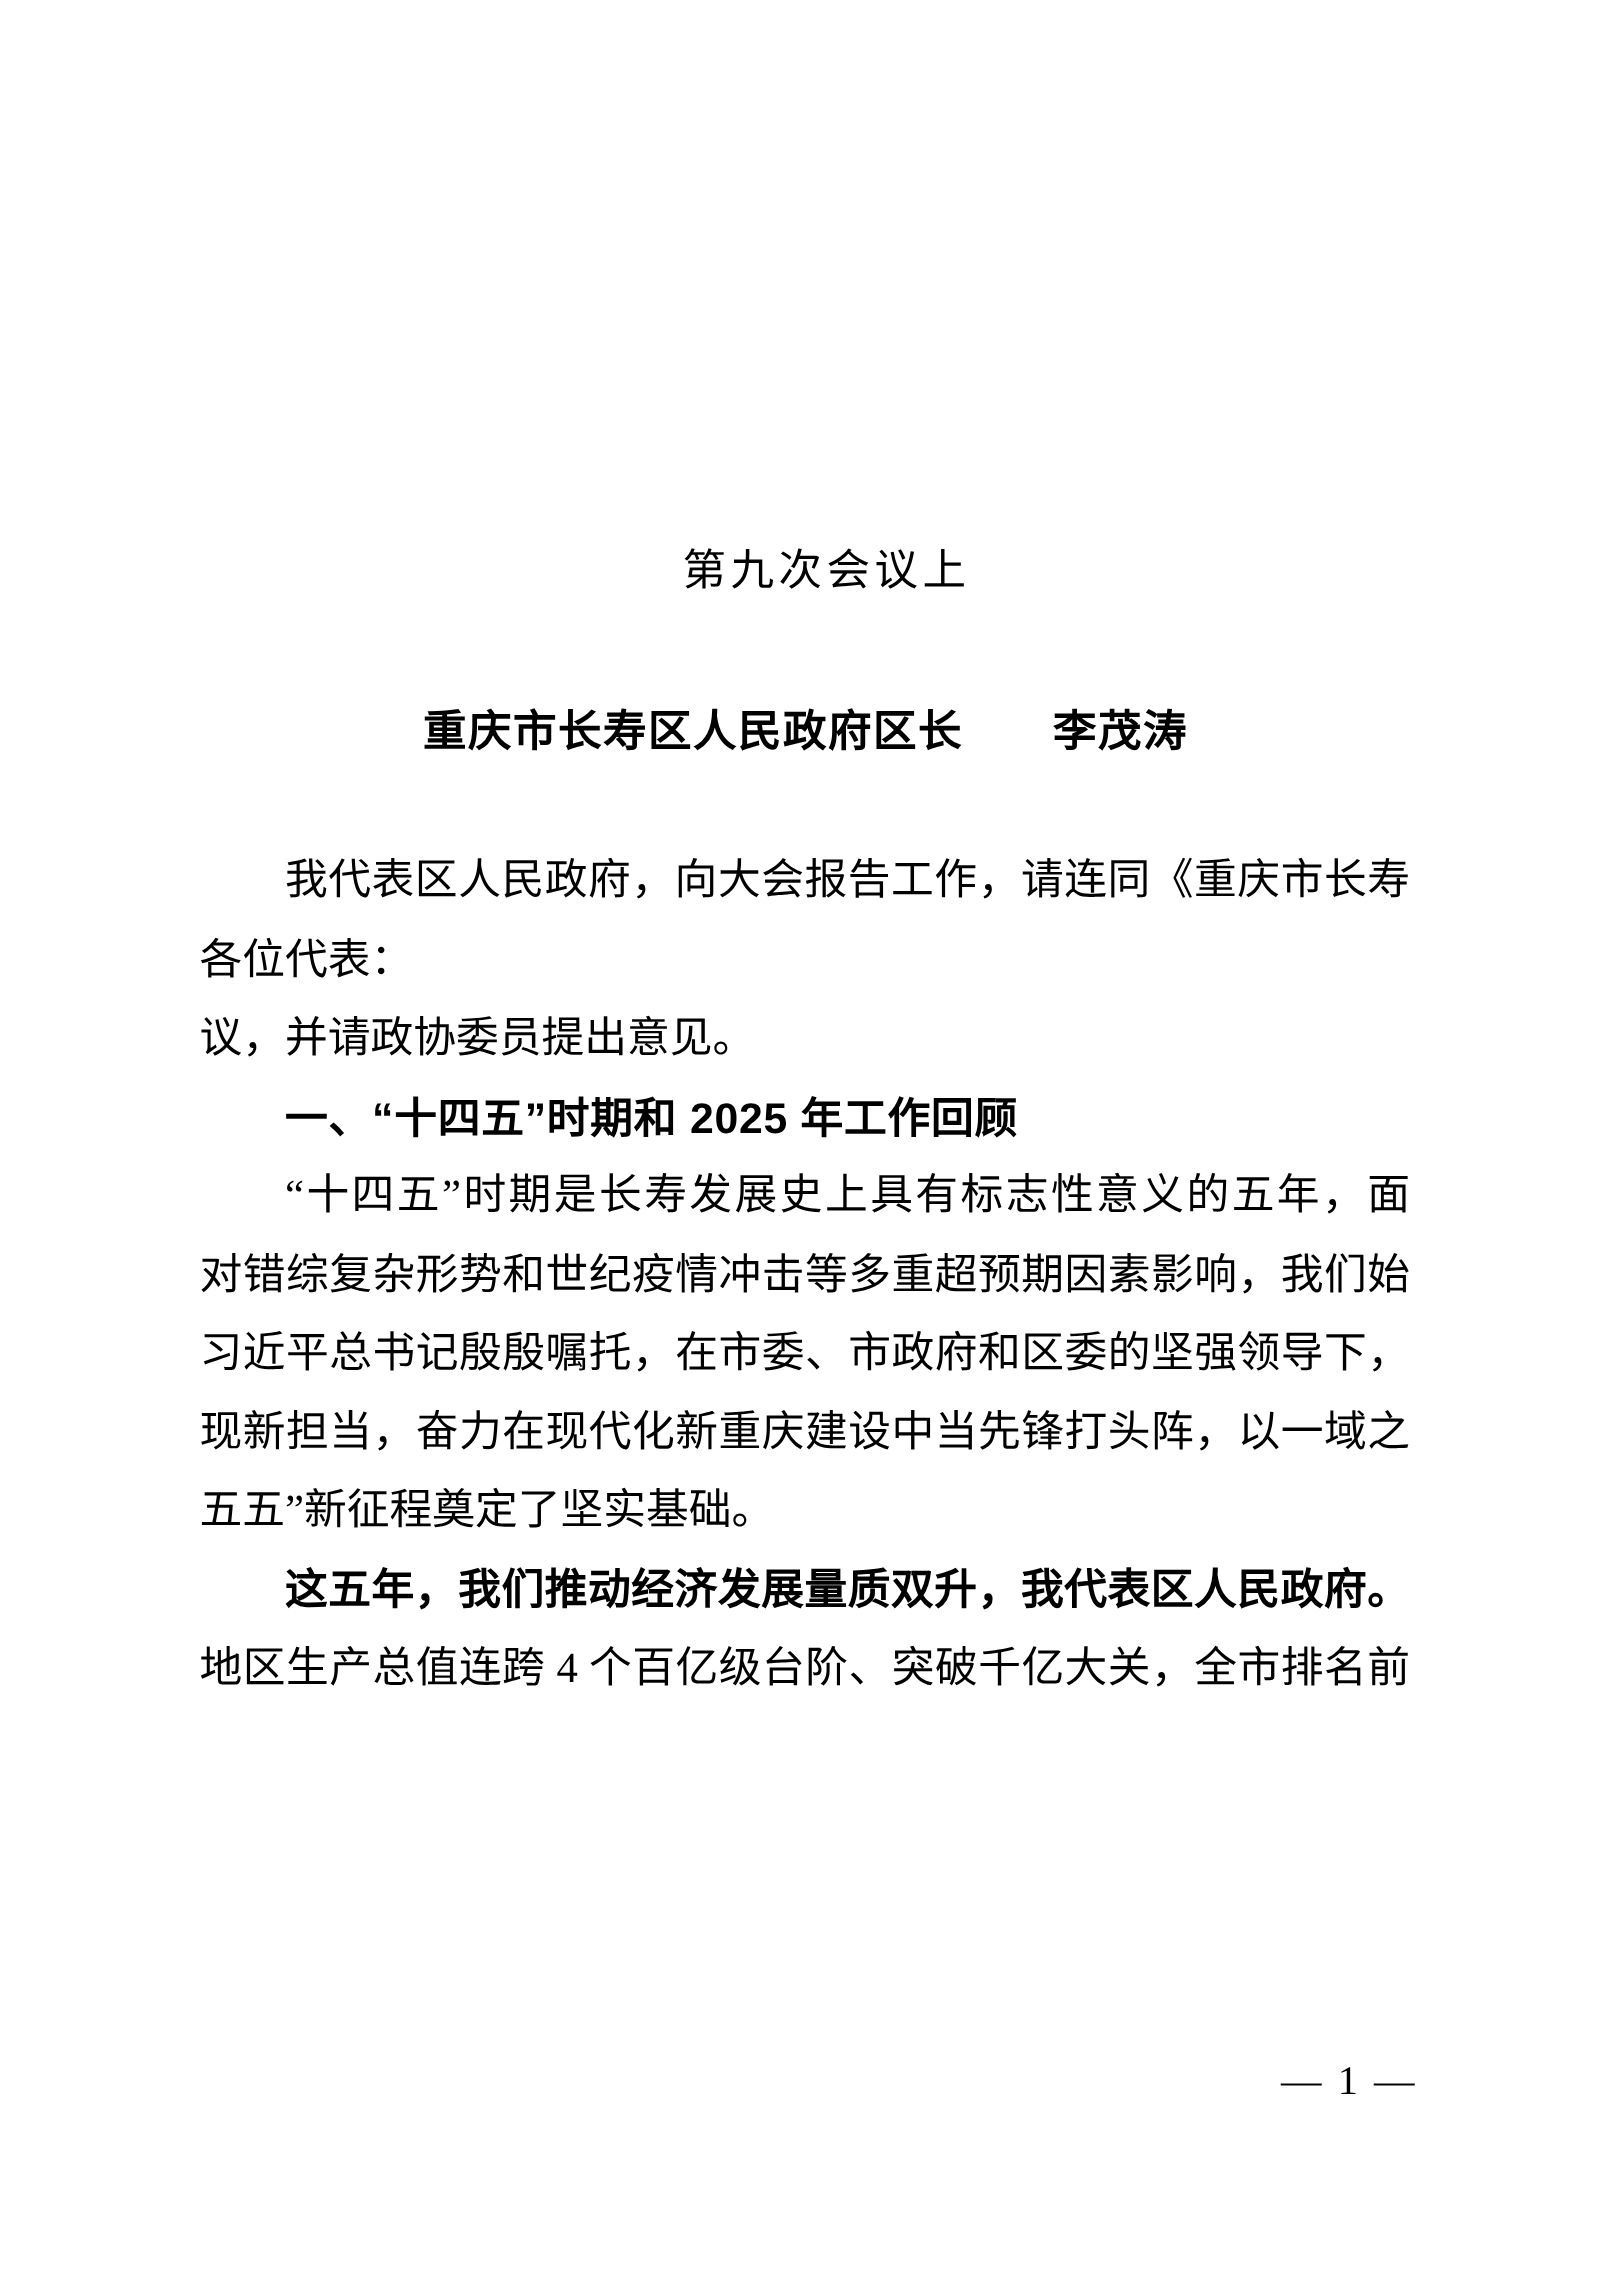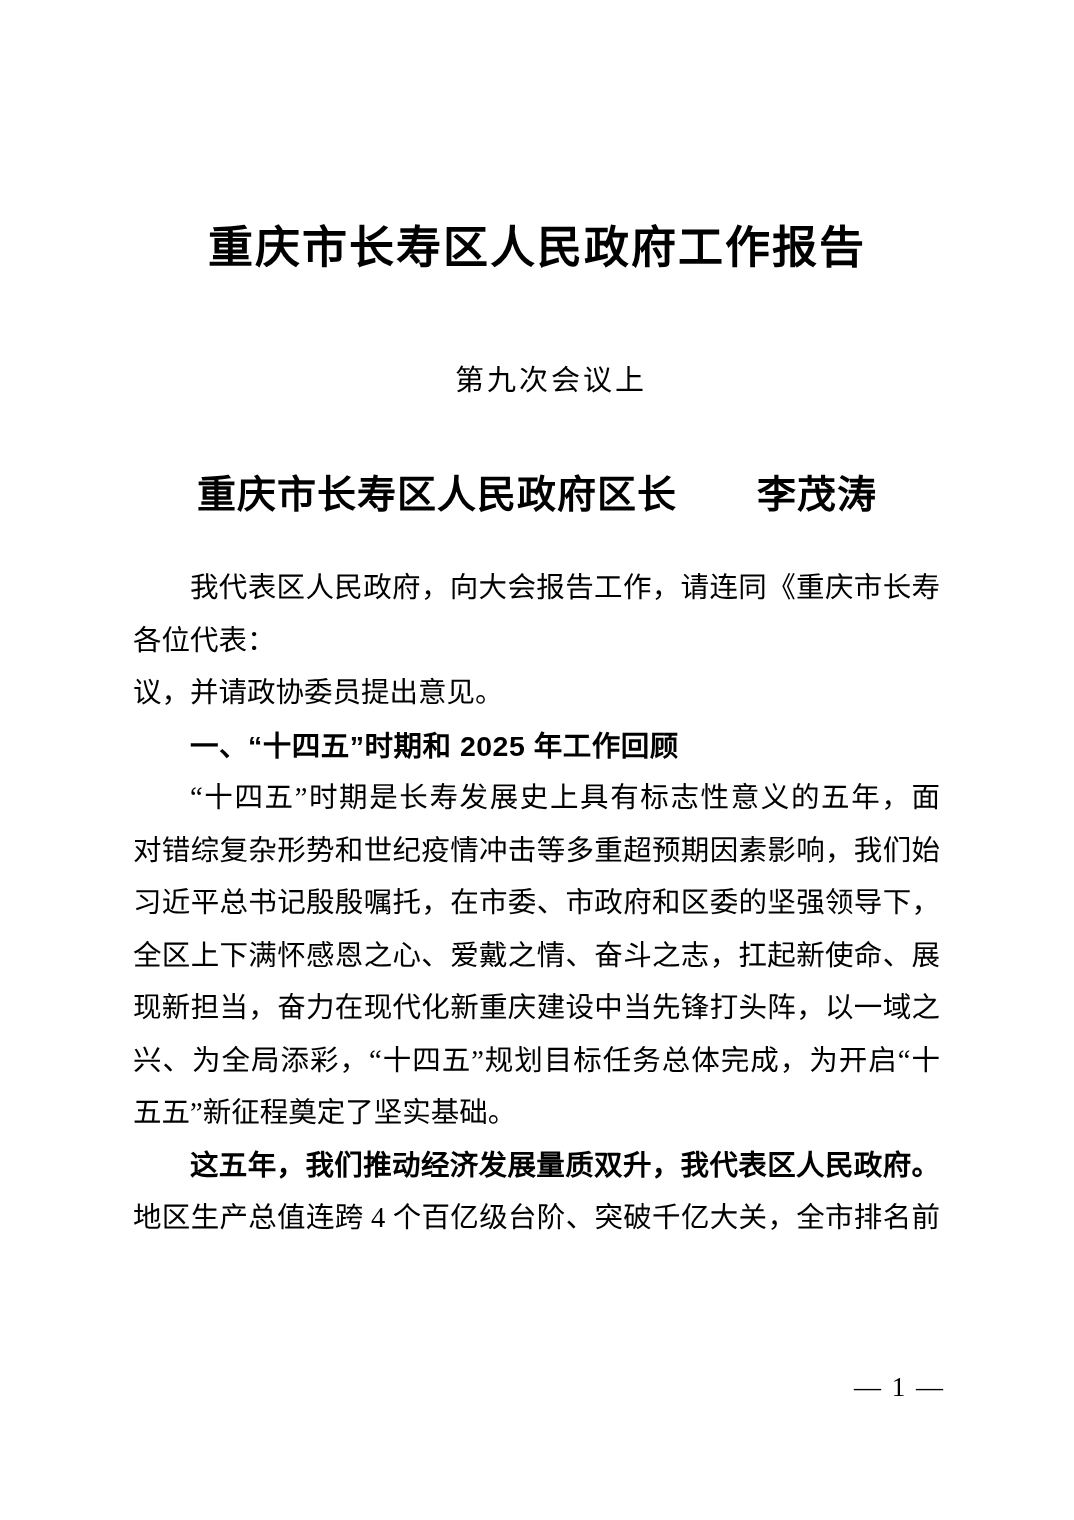--- a/index.html
+++ b/index.html
@@ -49,21 +49,21 @@
     letter-spacing: 3px;
     white-space: nowrap;
     margin-left: 14px;
   }
   .presenter {
     position: absolute;
     top: 463px;
     left: 0;
     width: 100%;
     text-align: center;
-    font-size: 39px;
+    font-size: 29px;
     font-weight: 600;
     letter-spacing: 1px;
     white-space: nowrap;
   }
   .body-text {
     position: absolute;
     top: 562px;
     left: 133px;
     width: 807px;
     font-size: 28.5px;
@@ -96,42 +96,39 @@
     font-size: 27px;
     letter-spacing: 2px;
     white-space: nowrap;
   }
 </style>
 </head>
 <body>
 
 <div class="page">
 
-  <h1 class="doc-title">重庆市长寿区人民政府工作报告</h1>
 
 
   <div class="subtitle-2">第九次会议上</div>
 
   <div class="presenter">重庆市长寿区人民政府区长　　李茂涛</div>
 
   <div class="body-text">
 
     <div class="line indent fill">我代表区人民政府，向大会报告工作，请连同《重庆市长寿</div>
 
     <div class="line">各位代表：</div>
     <div class="line">议，并请政协委员提出意见。</div>
 
     <div class="line indent heading">一、“十四五”时期和 2025 年工作回顾</div>
 
     <div class="line indent fill">“十四五”时期是长寿发展史上具有标志性意义的五年，面</div>
     <div class="line fill">对错综复杂形势和世纪疫情冲击等多重超预期因素影响，我们始</div>
     <div class="line fill">习近平总书记殷殷嘱托，在市委、市政府和区委的坚强领导下，</div>
-    <div class="line fill">全区上下满怀感恩之心、爱戴之情、奋斗之志，扛起新使命、展</div>
     <div class="line fill">现新担当，奋力在现代化新重庆建设中当先锋打头阵，以一域之</div>
-    <div class="line fill">兴、为全局添彩，“十四五”规划目标任务总体完成，为开启“十</div>
     <div class="line">五五”新征程奠定了坚实基础。</div>
 
     <div class="line indent fill bold">这五年，我们推动经济发展量质双升，我代表区人民政府。</div>
     <div class="line fill">地区生产总值连跨 4 个百亿级台阶、突破千亿大关，全市排名前</div>
 
   </div>
 
   <div class="page-number">— 1 —</div>
 
 </div>

